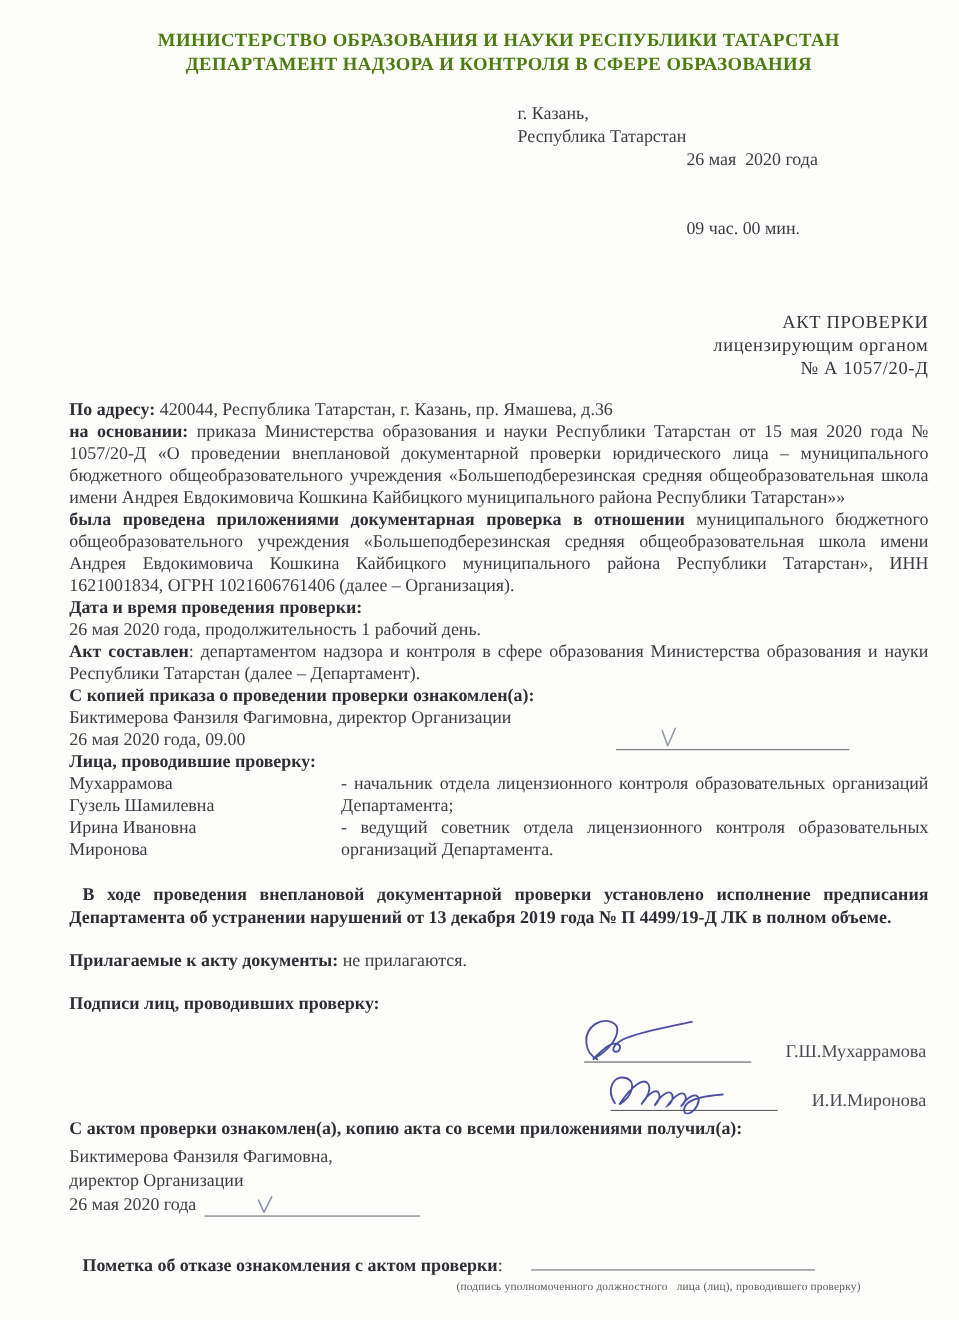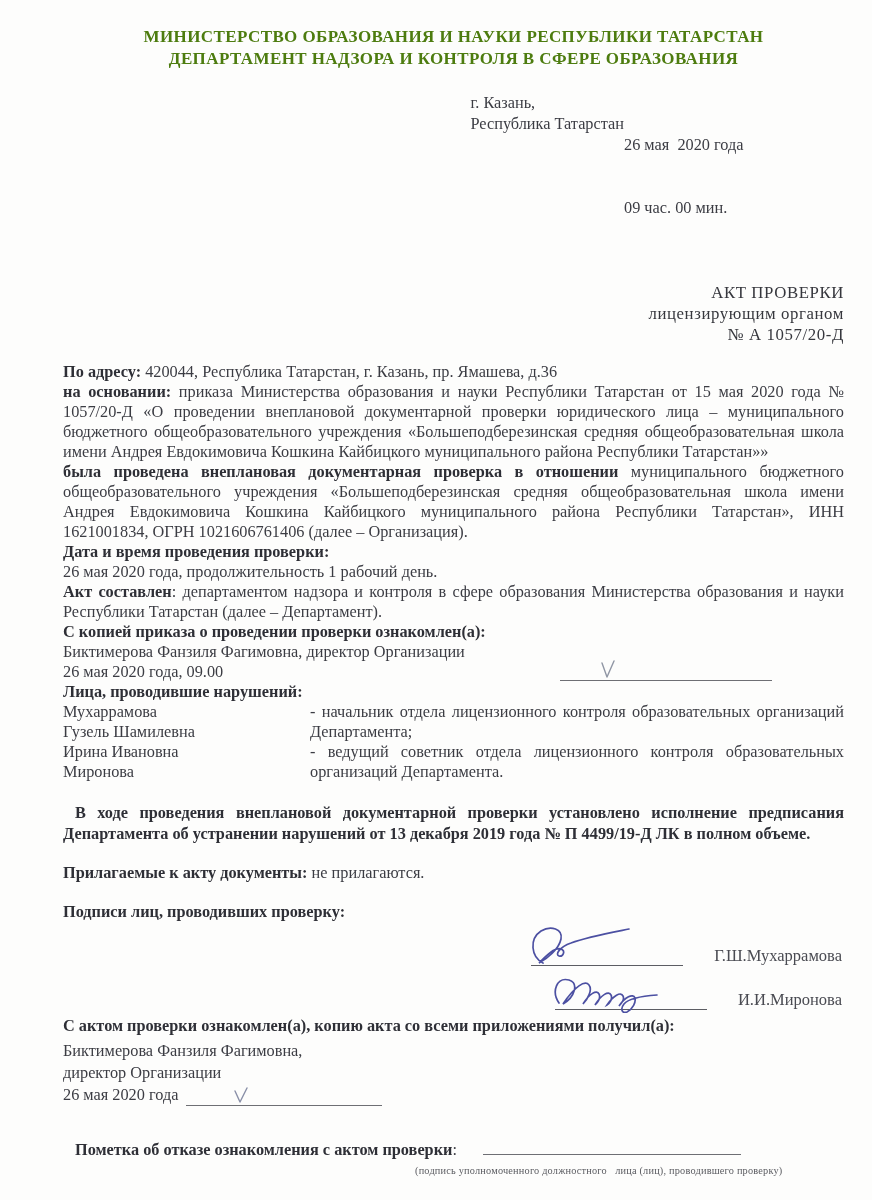--- a/index.html
+++ b/index.html
@@ -10,21 +10,21 @@
     color:#3b3c43;box-sizing:border-box;
     padding:26px 28px 0 63px;overflow:hidden;
   }
   .doc-header{text-align:center;font-weight:bold;font-size:17px;line-height:22px;color:#4d7c0f;letter-spacing:0.4px;}
   .meta-row{display:flex;justify-content:flex-end;margin-top:22px;font-size:16.3px;line-height:21px;}
   .meta-right{width:220px;white-space:pre;}
   .title-block{text-align:right;margin-top:22px;font-size:16.8px;line-height:21px;color:#36373d;letter-spacing:0.6px;}
   .body-text{margin-top:17px;font-size:16.3px;line-height:20px;}
   .p{margin:0;text-align:justify;}
   .p b{color:#2e2f36;}
-  .row{display:flex;align-items:flex-start;text-align:left;}
+  .row{display:flex;align-items:center;text-align:left;}
   .uline{border-bottom:1px solid #6e6f74;position:relative;display:inline-block;}
   .copy-sign-line{width:212px;margin-left:auto;margin-right:72px;height:18px;}
   .check{position:absolute;bottom:1px;}
   .insp-row{display:grid;grid-template-columns:247px 1fr;}
   .insp-name{line-height:20px;}
   .insp-role{text-align:justify;line-height:20px;}
   .findings{margin-top:20px;font-weight:bold;color:#2e2f36;text-align:justify;text-indent:12px;line-height:21px;}
   .attachments{margin-top:19px;}
   .sig-heading{margin-top:19px;}
   .sig-row{display:flex;justify-content:flex-end;align-items:flex-end;margin-top:4px;height:40px;padding-right:2px;gap:22px;}
@@ -66,40 +66,40 @@
     <div>лицензирующим органом</div>
     <div>№ А 1057/20-Д</div>
   </div>
 
   <div class="body-text">
 
     <p class="p"><b>По адресу:</b><span> 420044, Республика Татарстан, г. Казань, пр. Ямашева, д.36</span></p>
 
     <p class="p"><b>на основании:</b><span> приказа Министерства образования и науки Республики Татарстан от 15 мая 2020 года № 1057/20-Д «О проведении внеплановой документарной проверки юридического лица – муниципального бюджетного общеобразовательного учреждения «Большеподберезинская средняя общеобразовательная школа имени Андрея Евдокимовича Кошкина Кайбицкого муниципального района Республики Татарстан»»</span></p>
 
-    <p class="p"><b>была проведена внеплановая документарная проверка в отношении</b><span> муниципального бюджетного общеобразовательного учреждения «Большеподберезинская средняя общеобразовательная школа имени Андрея Евдокимовича Кошкина Кайбицкого муниципального района Республики Татарстан», ИНН 1621001834, ОГРН 1021606761406 (далее – Организация).</span></p>
+    <p class="p"><b>была проведена приложениями документарная проверка в отношении</b><span> муниципального бюджетного общеобразовательного учреждения «Большеподберезинская средняя общеобразовательная школа имени Андрея Евдокимовича Кошкина Кайбицкого муниципального района Республики Татарстан», ИНН 1621001834, ОГРН 1021606761406 (далее – Организация).</span></p>
 
     <p class="p"><b>Дата и время проведения проверки:</b></p>
     <p class="p">26 мая 2020 года, продолжительность 1 рабочий день.</p>
 
     <p class="p"><b>Акт составлен</b><span>: департаментом надзора и контроля в сфере образования Министерства образования и науки Республики Татарстан (далее – Департамент).</span></p>
 
     <p class="p"><b>С копией приказа о проведении проверки ознакомлен(а):</b></p>
     <p class="p">Биктимерова Фанзиля Фагимовна, директор Организации</p>
 
     <div class="row">
       <span>26 мая 2020 года, 09.00</span>
       <span class="uline copy-sign-line">
         <svg class="check" style="left:40px" width="16" height="19" viewBox="0 0 16 19">
           <path d="M2 3 L7 17 L14 1" fill="none" stroke="#9096a4" stroke-width="1.4" stroke-linecap="round" stroke-linejoin="round"></path>
         </svg>
       </span>
     </div>
 
-    <p class="p"><b>Лица, проводившие нарушений:</b></p>
+    <p class="p"><b>Лица, проводившие проверку:</b></p>
 
     <div class="insp-row">
       <div class="insp-name">
         <div>Мухаррамова</div>
         <div>Гузель Шамилевна</div>
       </div>
       <div class="insp-role">- начальник отдела лицензионного контроля образовательных организаций Департамента;</div>
     </div>
 
     <div class="insp-row">

